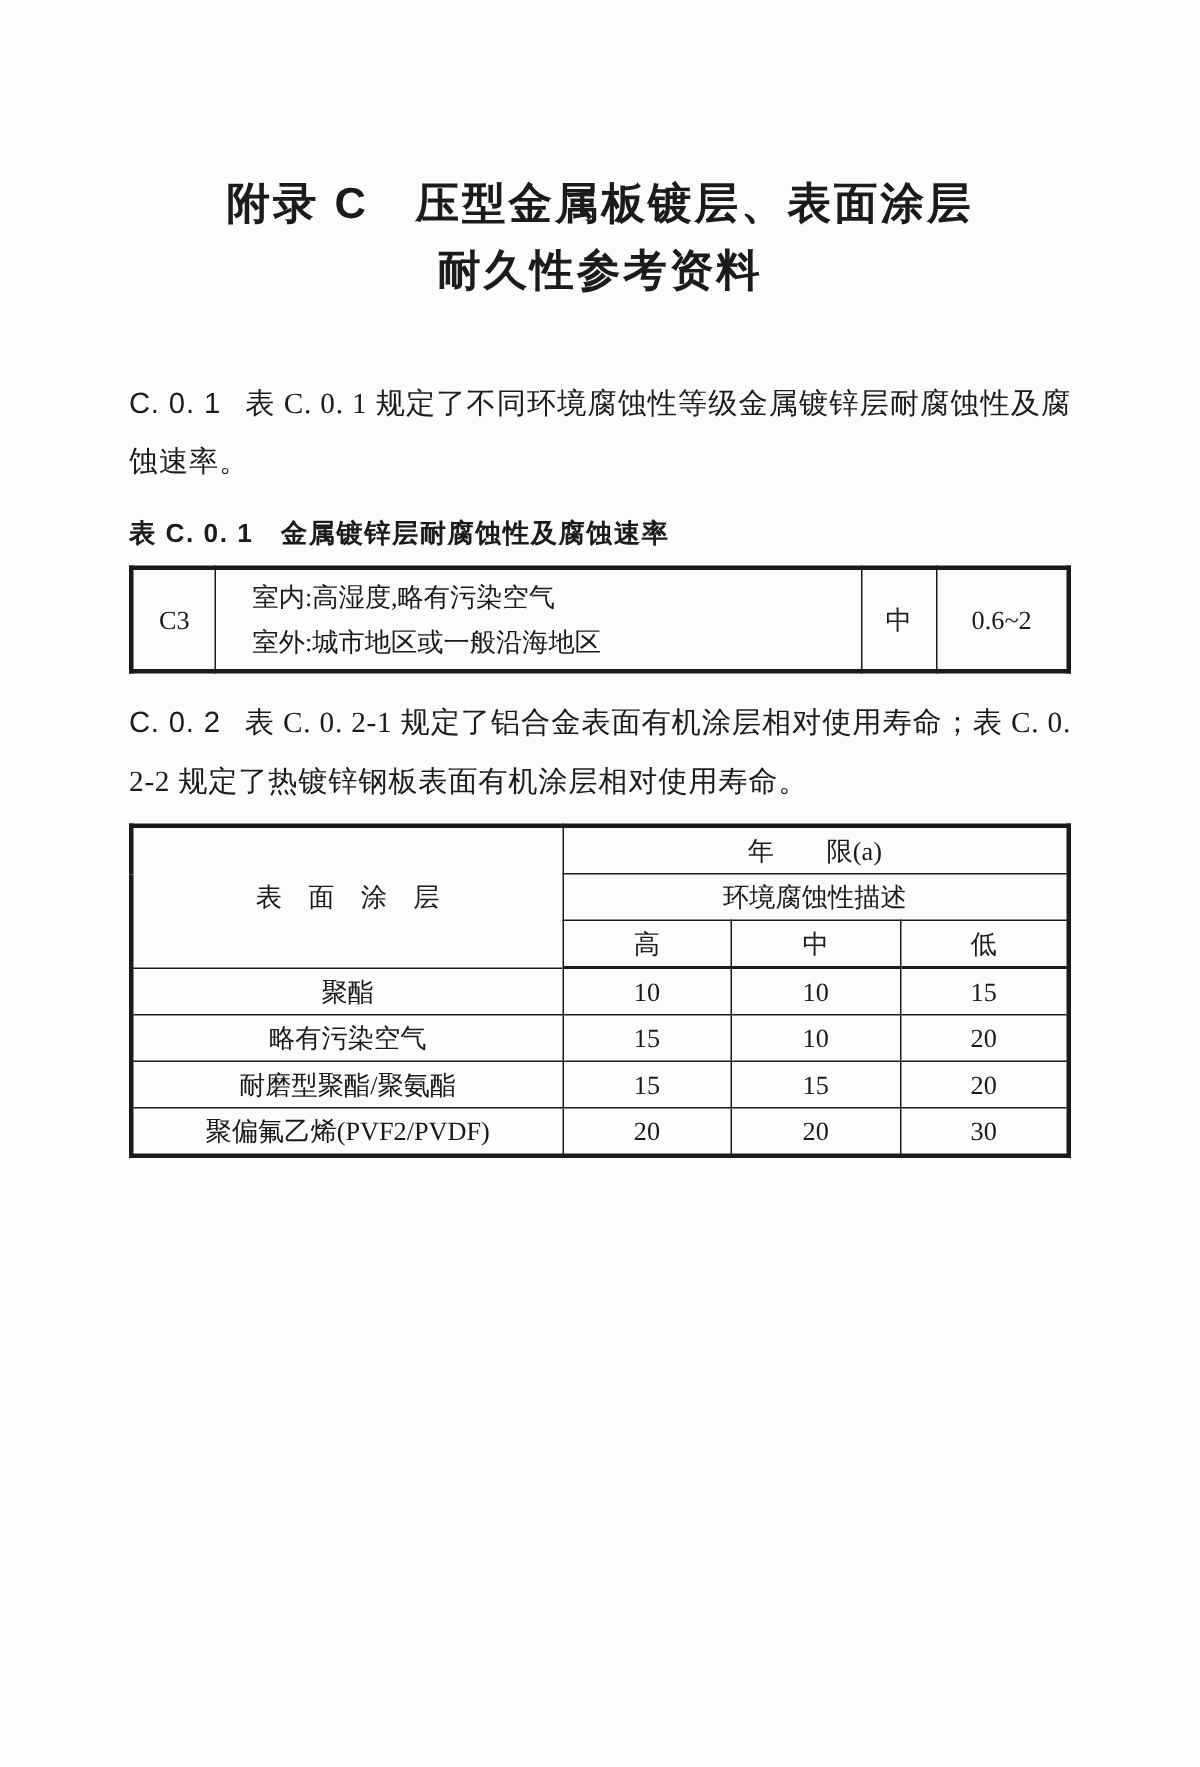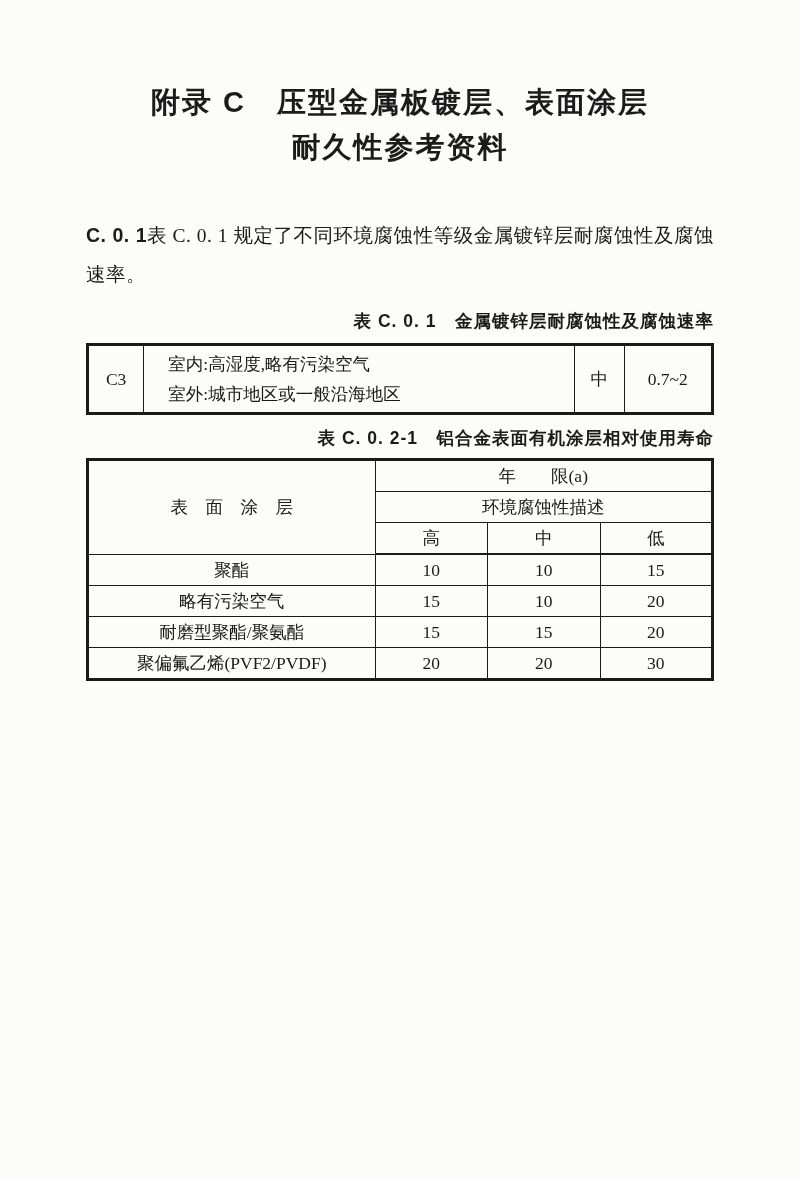--- a/index.html
+++ b/index.html
@@ -9,46 +9,46 @@
     height: 1178px;
     background: #fcfcfb;
     color: #1b1b1b;
     font-family: "Liberation Serif", serif;
     overflow: hidden;
   }
   .content { width: 628px; margin: 0 auto; }
 
   .page-title {
     margin: 0;
-    padding-top: 80px;
+    padding-top: 114px;
     text-align: center;
     font-family: "Liberation Sans", sans-serif;
     font-size: 29px;
     font-weight: 700;
     line-height: 1.55;
     letter-spacing: 2px;
     white-space: pre-line;
   }
 
   .para {
     margin: 46px 0 0 0;
     font-size: 19.5px;
     line-height: 2.0;
     text-align: justify;
     letter-spacing: 0.5px;
   }
   .para .sec-label {
     font-family: "Liberation Sans", sans-serif;
-    font-weight: 700;
-    margin-right: 0;
+    font-weight: 400;
+    margin-right: 16px;
   }
 
   .tbl-caption {
     margin-top: 15px;
-    text-align: right;
+    text-align: left;
     font-family: "Liberation Sans", sans-serif;
     font-size: 17.5px;
     font-weight: 700;
     letter-spacing: 1px;
   }
 
   table.tbl {
     width: 100%;
     border-collapse: collapse;
     margin-top: 10px;
@@ -95,27 +95,29 @@
 
   <div class="tbl-caption">表 C. 0. 1　金属镀锌层耐腐蚀性及腐蚀速率</div>
 
   <table class="tbl t1">
     <tbody>
       <tr class="r-double">
         <td>C3</td>
         <td class="desc">室内:高湿度,略有污染空气
 室外:城市地区或一般沿海地区</td>
         <td>中</td>
-        <td>0.7~2</td>
+        <td>0.6~2</td>
       </tr>
     </tbody>
   </table>
 
+  <p class="para" style="margin-top:14px;">
+    <span class="sec-label">C. 0. 2</span><span>表 C. 0. 2-1 规定了铝合金表面有机涂层相对使用寿命；表 C. 0. 2-2 规定了热镀锌钢板表面有机涂层相对使用寿命。</span>
+  </p>
 
-  <div class="tbl-caption" style="margin-top:11px;">表 C. 0. 2-1　铝合金表面有机涂层相对使用寿命</div>
 
   <table class="tbl t2" style="margin-top:8px;">
     <tbody>
       <tr>
         <td class="col-coating" rowspan="3">表　面　涂　层</td>
         <td colspan="3">年　　限(a)</td>
       </tr>
       <tr>
         <td colspan="3">环境腐蚀性描述</td>
       </tr>

